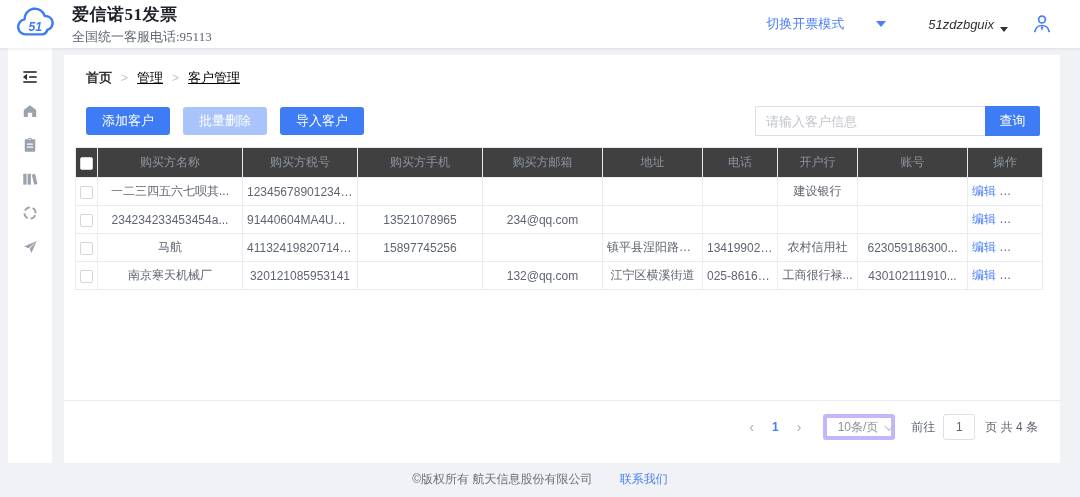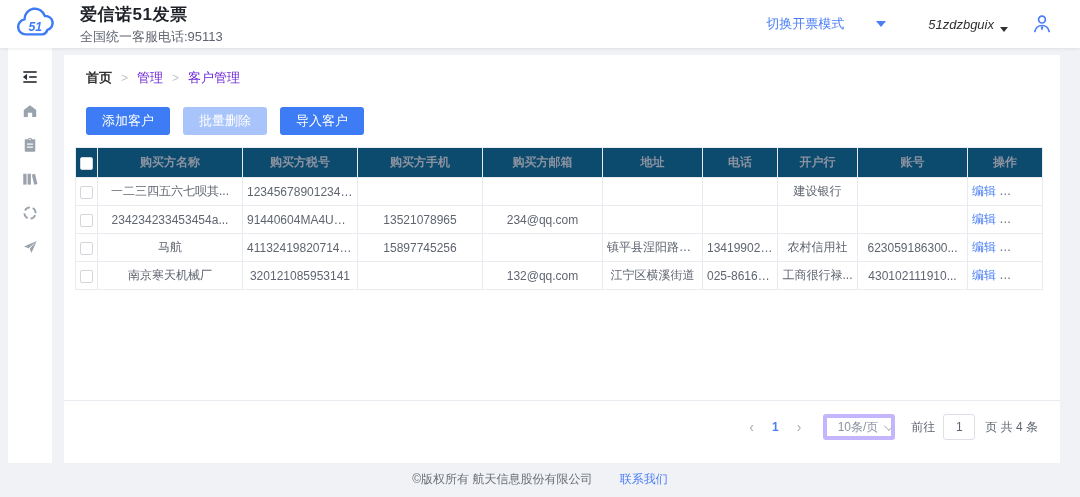--- a/index.html
+++ b/index.html
@@ -4,21 +4,21 @@
 <style>
   * { margin:0; padding:0; box-sizing:border-box; }
   html,body { width:1080px; height:497px; overflow:hidden;
     font-family:"Liberation Sans","DejaVu Sans",sans-serif; background:#f0f2f5; }
   .stage { position:relative; width:1080px; height:401px; background:#f0f2f5; }
 
   
   .topbar { position:absolute; left:0; top:0; width:1080px; height:48px; background:#ffffff;
     display:flex; align-items:center; padding:0 26px 0 14px; box-shadow:0 1px 3px rgba(0,0,0,.08); z-index:5; }
   .logo { width:46px; height:34px; flex:0 0 auto; }
-  .brand { margin-left:20px; }
+  .brand { margin-left:12px;font-family:Liberation Serif, serif; }
   .brand-title { font-size:17px; font-weight:bold; color:#1f2329; letter-spacing:.5px; }
   .brand-sub { font-size:13px; color:#5f6570; margin-top:2px; }
   .top-right { margin-left:auto; display:flex; align-items:center; }
   .switch-link { color:#4a7df7; font-size:13px; cursor:pointer; }
   .caret { width:0; height:0; border-left:5px solid transparent; border-right:5px solid transparent;
     border-top:6px solid #4a7df7; display:inline-block; }
   .caret.blue { margin-left:32px; }
   .user { display:flex; align-items:flex-end; margin-left:42px; cursor:pointer;font-style:italic; }
   .user-name { font-size:13px; color:#303133; }
   .caret.dark { border-top-color:#303133; border-left-width:4px; border-right-width:4px; border-top-width:5px; margin-left:6px; }
@@ -27,38 +27,38 @@
   
   .sidebar { position:absolute; left:8px; top:48px; width:44px; height:415px; background:#ffffff;
     display:flex; flex-direction:column; align-items:center; padding-top:12px; }
   .side-item { width:36px; height:34px; display:flex; align-items:center; justify-content:center; cursor:pointer; }
 
   
   .card { position:absolute; left:64px; top:55px; width:996px; height:408px; background:#ffffff; }
   .breadcrumb { position:absolute; left:22px; top:14px; font-size:13px; color:#97a0aa; display:flex; align-items:center; }
   .crumb-first { color:#303133; font-weight:bold; cursor:pointer; }
   .crumb-sep { margin:0 9px; color:#c0c4cc; font-size:12px; }
-  .crumb { color:#6d28d9; }
+  .crumb { color:#000000;text-decoration:underline; }
 
   .toolbar { position:absolute; left:22px; right:20px; top:51px; height:30px; display:flex; align-items:center; }
   .btn { height:28px; padding:0 16px; border:none; border-radius:3px; font-size:13px; color:#ffffff;
     background:var(--accent,#3d7cf5); margin-right:13px; cursor:pointer; font-family:inherit; }
   .btn.disabled { background:var(--accent-light,#a9c4fa); cursor:default; }
   .search-group { margin-left:auto; display:flex; align-items:center; }
   .search-input { width:230px; height:30px; border:1px solid #dcdfe6; border-right:none; border-radius:2px 0 0 2px;
     padding:0 10px; font-size:13px; color:#303133; outline:none; font-family:inherit; }
   .search-input::placeholder { color:#c0c4cc; }
   .btn-search { height:30px; width:55px; border:none; border-radius:0 2px 2px 0; background:var(--accent,#3d7cf5);
     color:#fff; font-size:13px; cursor:pointer; margin:0; padding:0; font-family:inherit; }
 
   
   .tbl-wrap { position:absolute; left:11px; top:92px; }
   table { border-collapse:collapse; table-layout:fixed; width:967px; font-size:12px; }
   th, td { border:1px solid #e8ebf0; text-align:center; overflow:hidden; white-space:nowrap; text-overflow:ellipsis; padding:0 4px; }
-  th { height:30px; color:#8c93a0; font-weight:bold; background:#0c4a6e; }
+  th { height:30px; color:#8c93a0; font-weight:normal; background:#404040; }
   td { height:28px; color:#5f6570; background:#ffffff; }
   .cb { display:inline-block; width:13px; height:13px; border:1px solid #d3d6db; border-radius:2px; background:#fff;
     vertical-align:middle; cursor:pointer; }
   .lnk { color:#4a7df7; cursor:pointer; text-decoration:none; }
   .ops .lnk + .lnk { margin-left:22px; }
 
   .divider { position:absolute; left:0; right:0; top:345px; border-top:1px solid #e8ebf0; }
 
   
   .pager { position:absolute; right:22px; top:357px; height:30px; display:flex; align-items:center; font-size:12px; color:#5f6570; }
@@ -156,20 +156,24 @@
       <span class="crumb-sep">&gt;</span>
       <span class="crumb">管理</span>
       <span class="crumb-sep">&gt;</span>
       <span class="crumb">客户管理</span>
     </div>
 
     <div class="toolbar">
       <button class="btn">添加客户</button>
       <button class="btn disabled">批量删除</button>
       <button class="btn">导入客户</button>
+      <div class="search-group">
+        <input class="search-input" placeholder="请输入客户信息" style="">
+        <button class="btn-search">查询</button>
+      </div>
     </div>
 
     <div class="tbl-wrap">
       <table>
         <colgroup>
           <col style="width:22px">
             <col style="width:145px">
             <col style="width:115px">
             <col style="width:125px">
           <col style="width:120px">

